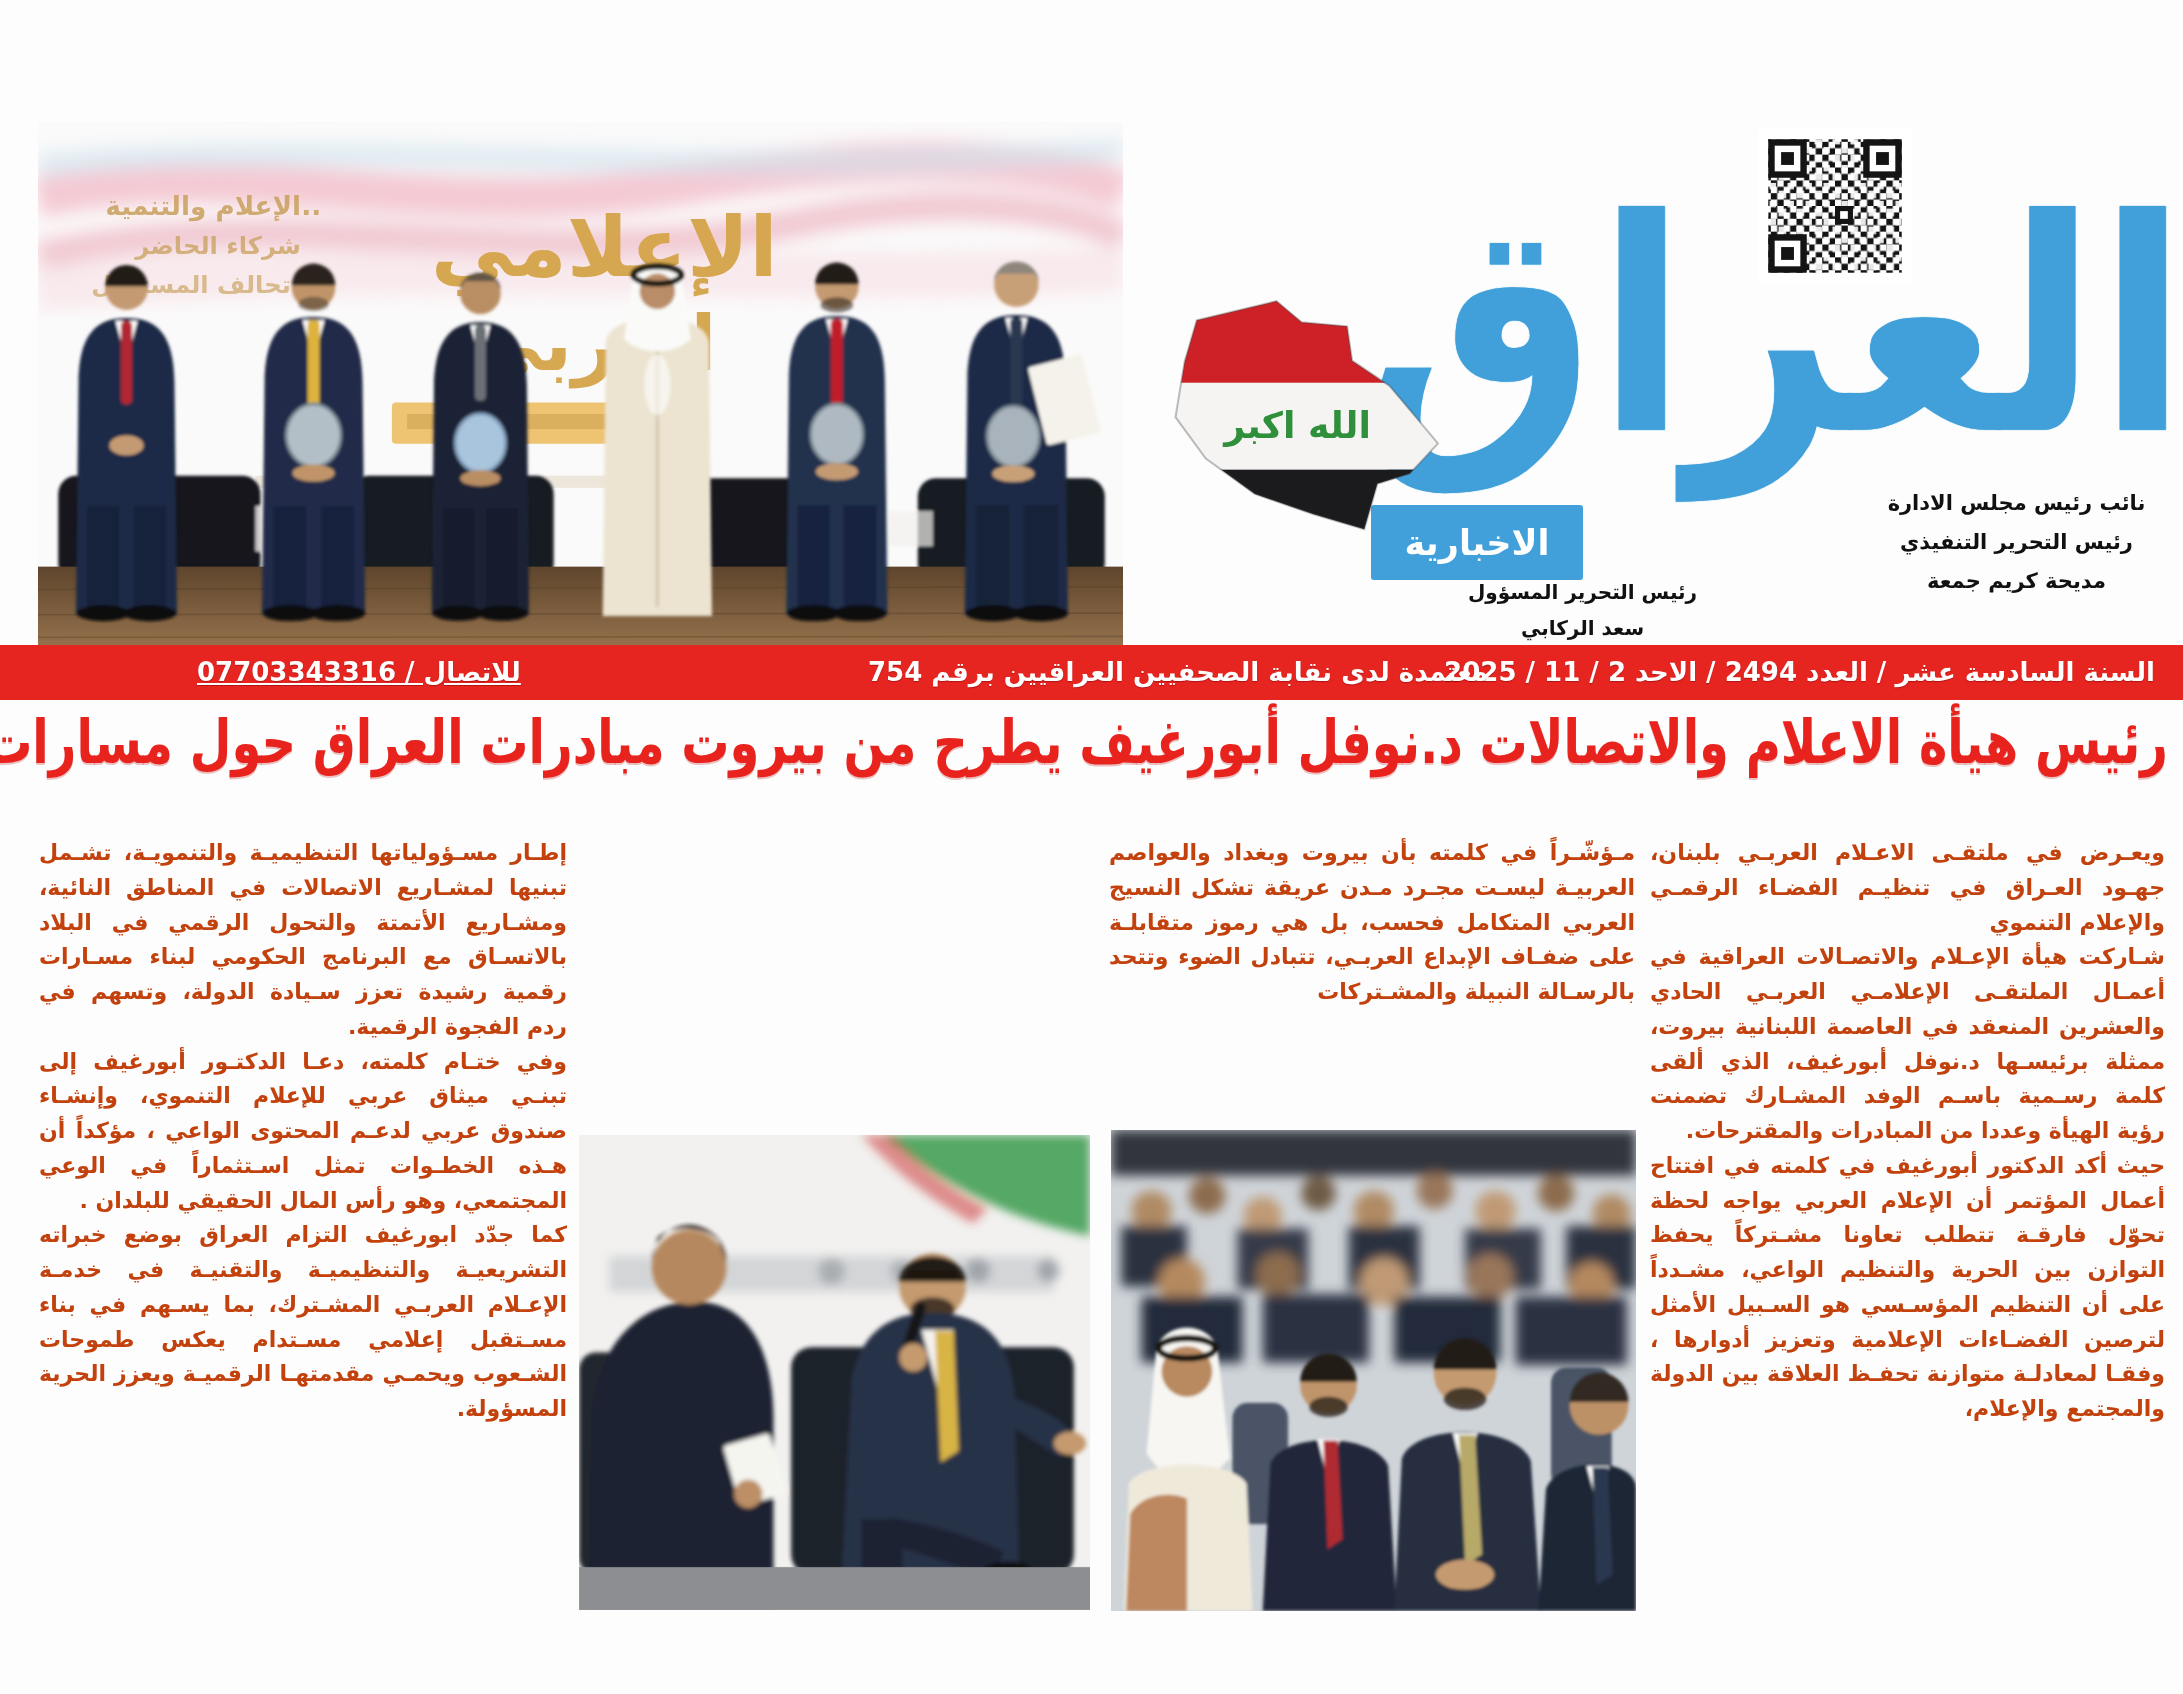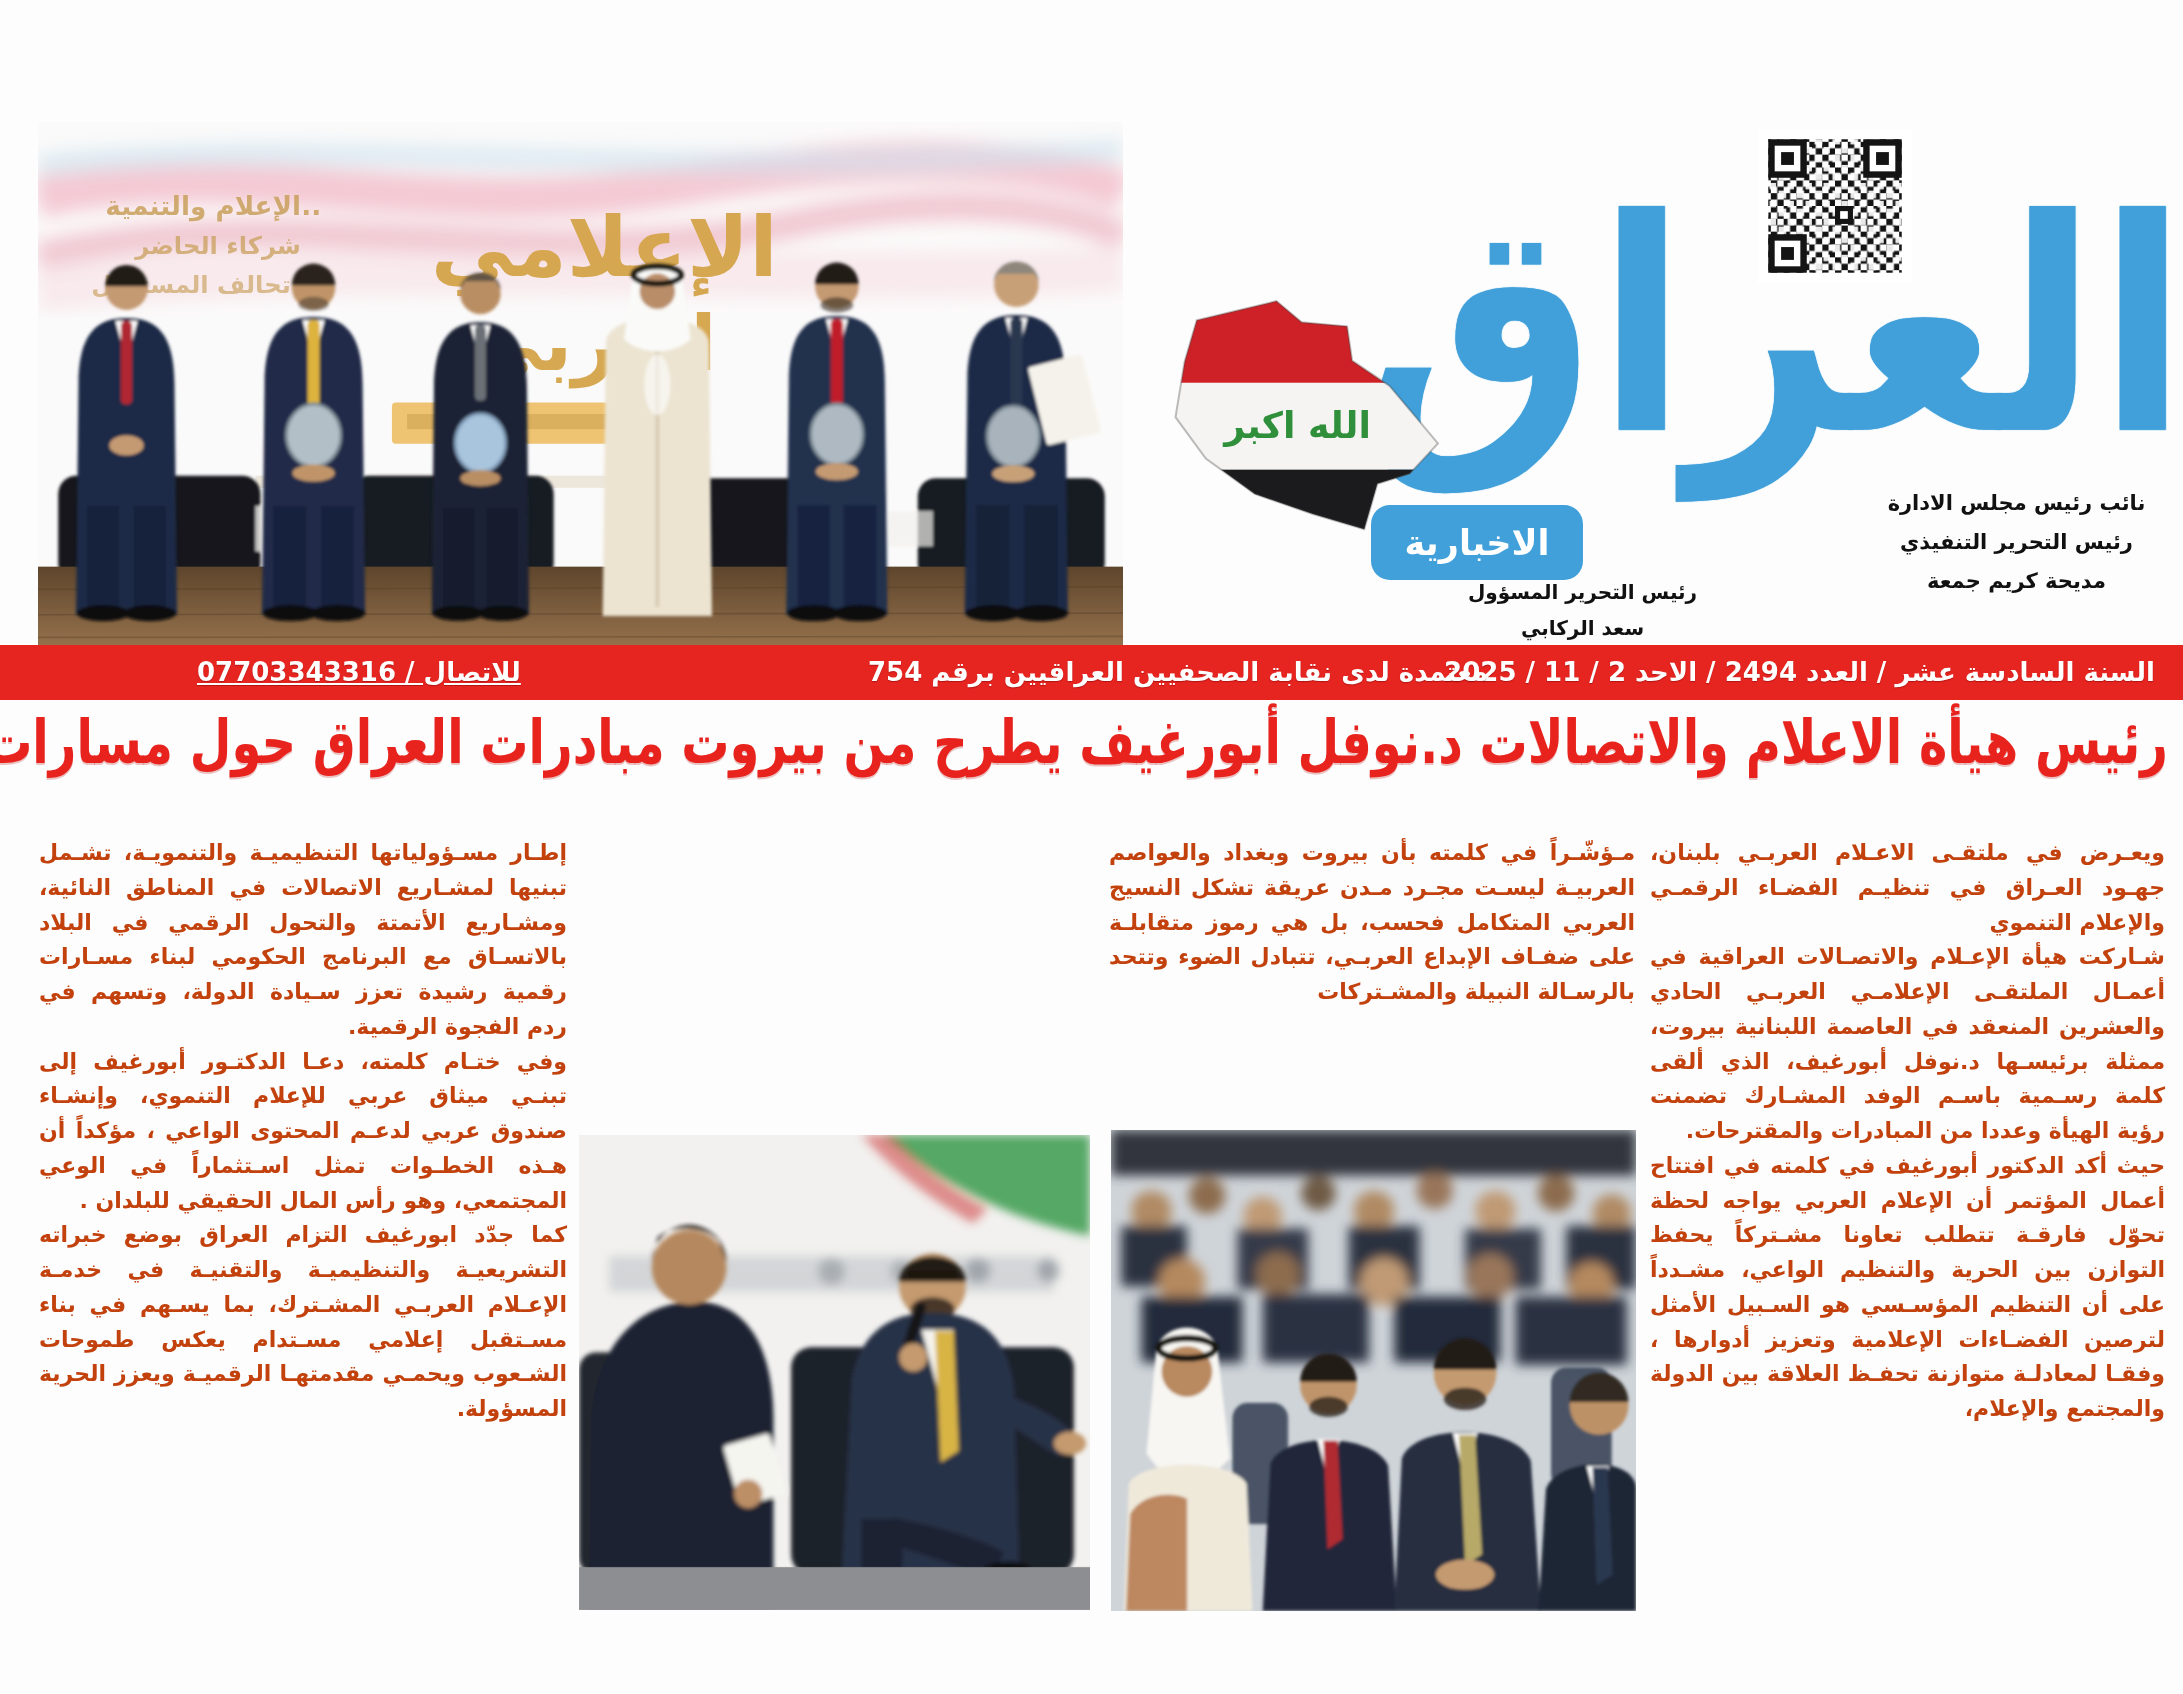--- a/index.html
+++ b/index.html
@@ -26,21 +26,21 @@
   .logo-main{
     position:absolute;left:1365px;top:71px;width:819px;height:515px;
     display:flex;align-items:center;justify-content:center;
     color:#41a0da;font-size:263px;font-weight:bold;direction:rtl;
     transform:scaleY(1.12);transform-origin:center;
     letter-spacing:-4px;line-height:1;
     text-shadow:0 0 1px #41a0da;
   }
   .logo-sub{
     position:absolute;left:1371px;top:505px;width:212px;height:75px;
-    background:#41a0da;border-radius:19px;
+    background:#41a0da;border-radius:3px;
     display:flex;align-items:center;justify-content:center;
     color:#fff;font-size:35px;font-weight:bold;letter-spacing:3px;direction:rtl;
   }
   .iraq-map{position:absolute;left:1146px;top:291px;width:326px;height:270px;}
   .iraq-map svg{width:100%;height:100%;display:block;}
   .editors{position:absolute;direction:rtl;text-align:center;color:#111;font-weight:bold;}
   .editors div{white-space:nowrap;}
   .editors-left{left:1152px;top:518px;width:293px;font-size:21px;line-height:1.85;}
   .editor-managing{left:1461px;top:574px;width:243px;font-size:20px;line-height:1.8;}
   .editors-right{left:1865px;top:484px;width:303px;font-size:21px;line-height:1.85;}

